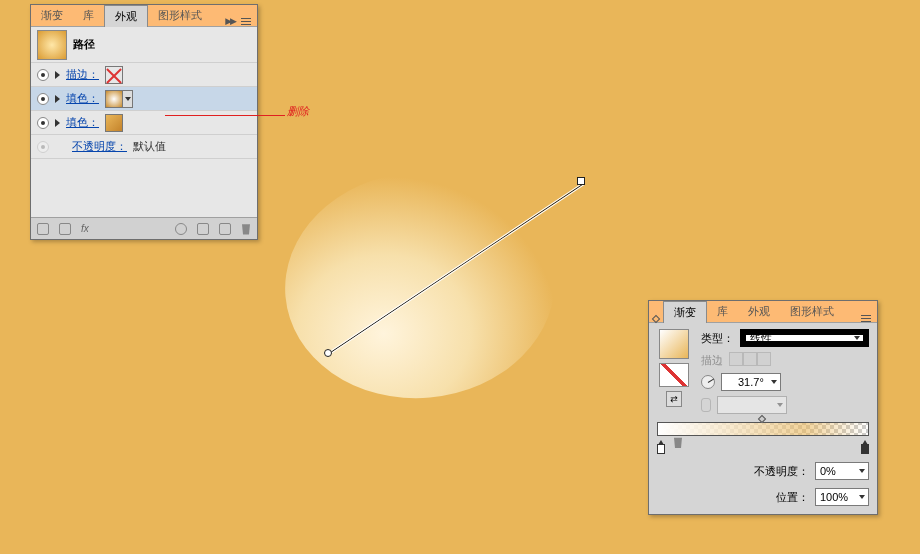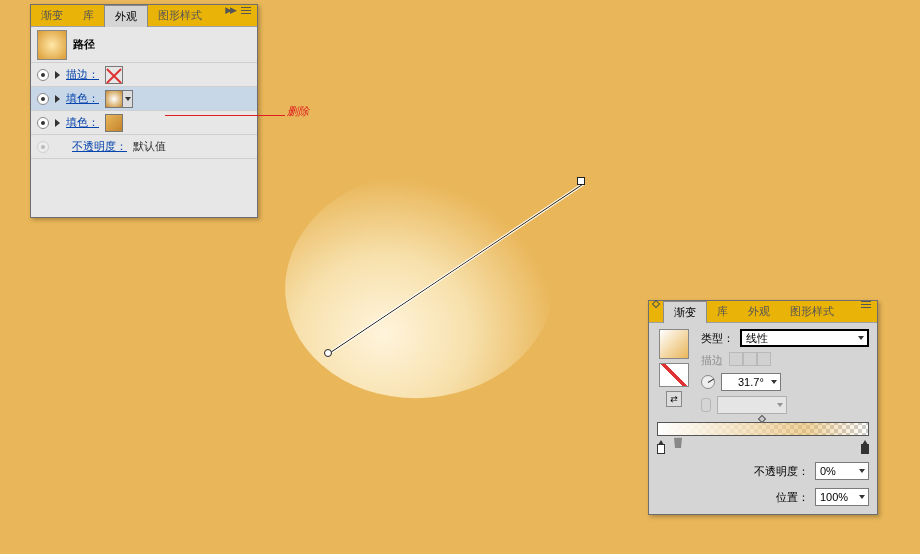--- a/index.html
+++ b/index.html
@@ -1,20 +1,20 @@
 <!DOCTYPE html>
 <html><head>
 <meta charset="utf-8">
 <style>
   * { box-sizing: border-box; margin: 0; padding: 0; font-family: "Microsoft YaHei", sans-serif; }
   body { background: #e9b659; width: 920px; height: 554px; position: relative; overflow: hidden; }
 
   
   .panel { position: absolute; background: #d5d5d5; border: 1px solid #6e6e6e; box-shadow: 2px 2px 4px rgba(0,0,0,0.25); }
-  .tabs { display: flex; align-items: flex-start; background: #eab308; border-bottom: 1px solid #a0a0a0; height: 22px; font-size: 11px; }
+  .tabs { display: flex; align-items: flex-end; background: #fdba74; border-bottom: 1px solid #a0a0a0; height: 22px; font-size: 11px; }
   .tab { padding: 3px 10px; color: #555; cursor: default; }
   .tab.active { background: #d5d5d5; color: #000; border-top: 1px solid #8a8a8a; border-left: 1px solid #8a8a8a; border-right: 1px solid #8a8a8a; margin-bottom: -1px; }
   .tab-extras { margin-left: auto; display:flex; align-items:center; gap:6px; padding-right:6px; color:#555;}
   .chevrons { font-size: 9px; letter-spacing:-2px;}
   .menu-lines { display:inline-flex; flex-direction:column; gap:2px;}
   .menu-lines span{ width:10px; height:1px; background:#555; display:block;}
 
   
   #appearance-panel { top: 4px; left: 30px; width: 228px; }
   .attr-body { background:#e7e7e7; font-size:11px; }
@@ -61,21 +61,21 @@
   #gradient-panel { top:300px; left:648px; width:230px; }
   .grad-body { padding: 6px 8px 8px 8px; font-size:11px; display:flex; flex-direction:column; gap:6px;}
   .grad-top { display:flex; gap:10px;}
   .grad-left { display:flex; flex-direction:column; align-items:center; gap:4px; width:34px;}
   .grad-preview { width:30px; height:30px; border:1px solid #888; background: linear-gradient(135deg,#fff,#e9b659);}
   .grad-sf { width:30px; height:24px; border:1px solid #888; background:#fff; position:relative;}
   .grad-sf::after{content:"";position:absolute;width:100%;height:100%;background:linear-gradient(45deg,transparent 45%,#d33 45%,#d33 55%,transparent 55%);}
   .grad-right { flex:1; display:flex; flex-direction:column; gap:5px;}
   .row { display:flex; align-items:center; gap:6px;}
   .lbl { white-space:nowrap; }
-  .select { flex:1; height:18px; border:2px solid #000000; background:#fff; display:flex; align-items:center; padding:0 4px; position:relative;}
+  .select { flex:1; height:18px; border:6px solid #000000; background:#fff; display:flex; align-items:center; padding:0 4px; position:relative;}
   .select::after{content:"";position:absolute;right:3px;border-left:3px solid transparent;border-right:3px solid transparent;border-top:4px solid #333;}
   .disabled .lbl, .disabled .icons { opacity:.35;}
   .angle-ico { width:14px; height:14px; border:1px solid #888; border-radius:50%; position:relative; background:#eee;}
   .angle-ico::after{content:"";position:absolute;width:7px;height:1px;background:#333;top:6px;left:6px;transform-origin:left;transform:rotate(-31.7deg);}
   .num-input { width:60px; height:18px; border:1px solid #7a7a7a; background:#fff; display:flex; align-items:center; padding:0 16px; position:relative;}
   .num-input::after{content:"";position:absolute;right:3px;border-left:3px solid transparent;border-right:3px solid transparent;border-top:4px solid #333;}
   .grad-reverse { width:16px; height:16px; border:1px solid #888; display:flex; align-items:center; justify-content:center; background:#ddd; font-size:9px;}
   .ratio-controls { display:flex; gap:6px; opacity:.4;}
   .slider-area { position:relative; height:32px; margin-top:2px;}
   .grad-bar { height:14px; border:1px solid #555; background:
@@ -139,20 +139,31 @@
       <span class="swatch orange"></span>
     </div>
     <div class="attr-row">
       <span class="vis dim"></span>
       <span style="width:11px"></span>
       <span class="attr-label">不透明度：</span>
       <span class="default-val">默认值</span>
     </div>
     <div class="blank-area"></div>
   </div>
+  <div class="panel-footer">
+    <span class="ftr-ico"></span>
+    <span class="ftr-ico"></span>
+    <span style="font-style:italic;">fx</span>
+    <span class="ftr-right">
+      <span class="ftr-ico circ"></span>
+      <span class="ftr-ico"></span>
+      <span class="ftr-ico"></span>
+      <span class="ftr-ico trash"></span>
+    </span>
+  </div>
 </div>
 
 <div id="annotation-line"></div>
 <div id="annotation-text">删除</div>
 
 <div id="blob"></div>
 <div class="annot-line" id="line1"></div>
 <div class="handle" id="handle-start"></div>
 <div class="handle" id="handle-end"></div>
 

